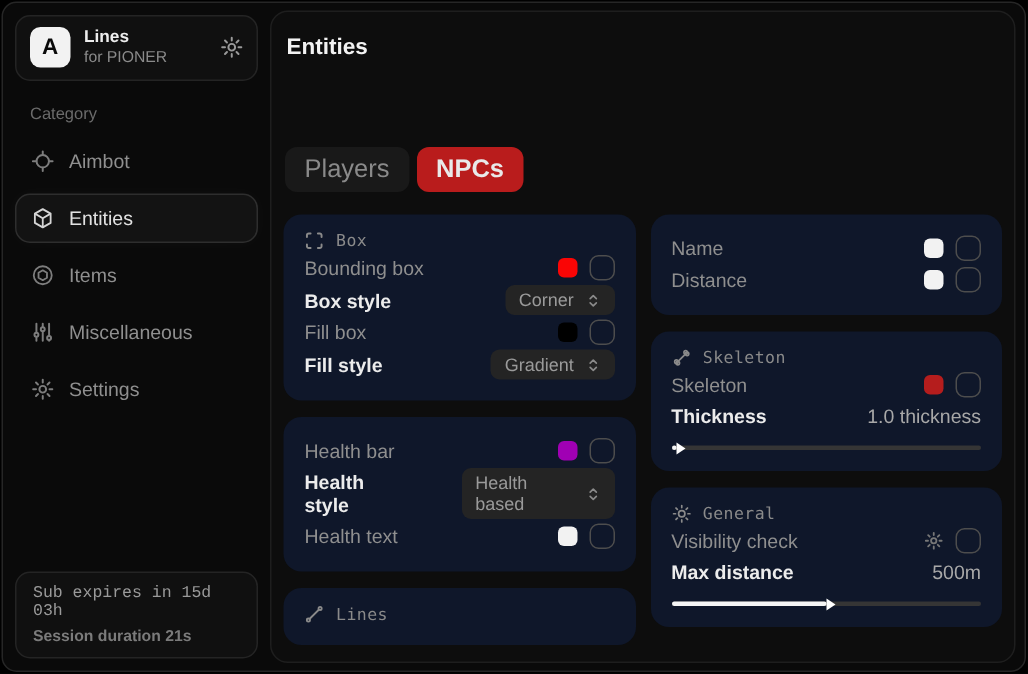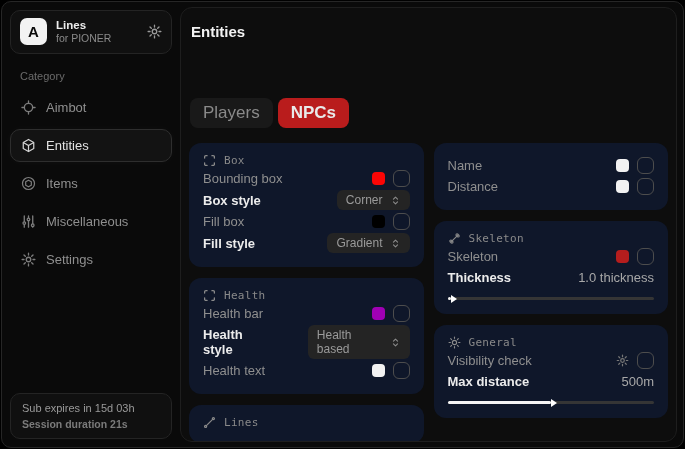--- a/index.html
+++ b/index.html
@@ -13,21 +13,21 @@
   .logo-name{font-size:11.5px;font-weight:700;color:#ededed;}
   .logo-sub{font-size:10.5px;color:#8a8a8a;}
   .logo-gear{color:#9a9a9a;display:flex;cursor:pointer;}
   .category{margin:16px 0 4px 10px;font-size:11px;color:#6b6b6b;}
   .side-item{display:flex;align-items:center;gap:10px;padding:8px 10px;margin-top:5px;border-radius:10px;border:1px solid transparent;color:#8f8f8f;font-size:13px;cursor:pointer;}
   .side-item .si-icon{display:flex;color:#7d7d7d;}
   .side-item.active{border-color:#2e2e2e;background:#131313;color:#e2e2e2;box-shadow:0 0 10px rgba(255,255,255,.03);}
   .side-item.active .si-icon{color:#d5d5d5;}
   .side-spacer{flex:1;}
   .footer-card{box-sizing:border-box;border:1px solid #242424;border-radius:10px;padding:8px 11px;background:#101010;}
-  .footer-mono{font-family:Liberation Sans, sans-serif;font-size:11px;color:#9a9a9a;}
+  .footer-mono{font-family:Liberation Mono, monospace;font-size:11px;color:#9a9a9a;}
   .footer-session{margin-top:4px;font-size:10.5px;font-weight:600;color:#7b7b7b;}
   
   .main{flex:1;box-sizing:border-box;margin:5px 6px 5px 0;background:#0d0d0d;border:1px solid #1e1e1e;border-radius:12px;padding:13px 8px 10px 8px;overflow:hidden;}
   .page-title{font-size:15px;font-weight:700;color:#f2f2f2;margin:2px 0 0 2px;}
   .tabs{display:flex;gap:5px;margin:13px 0 0 1px;}
   .tab{padding:5px 13px;border-radius:8px;font-size:17px;background:#191919;color:#8a8a8a;cursor:pointer;margin-top:45px;}
   .tab.active{background:#b91c1c;color:#e9e9e9;font-weight:600;}
   .cols{display:flex;gap:10px;margin-top:15px;align-items:flex-start;}
   .col{flex:1;min-width:0;}
   .card{background:#0f172a;border-radius:12px;padding:11px 14px 14px 14px;margin-bottom:11px;}
@@ -184,28 +184,20 @@
               <span class="dd-icon">
                 <svg width="11" height="11" viewBox="0 0 16 16" fill="none" stroke="currentColor" stroke-width="1.6" stroke-linecap="round" stroke-linejoin="round">
                     <path d="M5 6l3-3 3 3M5 10l3 3 3-3"></path>
                   </svg>
               </span>
             </span>
           </div>
         </div>
 
         <div class="card">
-          <div class="card-head">
-            <span class="ch-icon">
-              <svg width="13" height="13" viewBox="0 0 16 16" fill="none" stroke="currentColor" stroke-width="1.6" stroke-linecap="round">
-                  <path d="M2 5V3.5A1.5 1.5 0 0 1 3.5 2H5M11 2h1.5A1.5 1.5 0 0 1 14 3.5V5M14 11v1.5a1.5 1.5 0 0 1-1.5 1.5H11M5 14H3.5A1.5 1.5 0 0 1 2 12.5V11"></path>
-                </svg>
-            </span>
-            <span>Health</span>
-          </div>
           <div class="row">
             <span class="row-label">Health bar</span>
             <span class="right">
               <span class="swatch" style="background-color: rgb(160, 0, 180);"></span>
               <span class="checkbox"></span>
             </span>
           </div>
           <div class="row">
             <span class="row-label em">Health style</span>
             <span class="dropdown">

